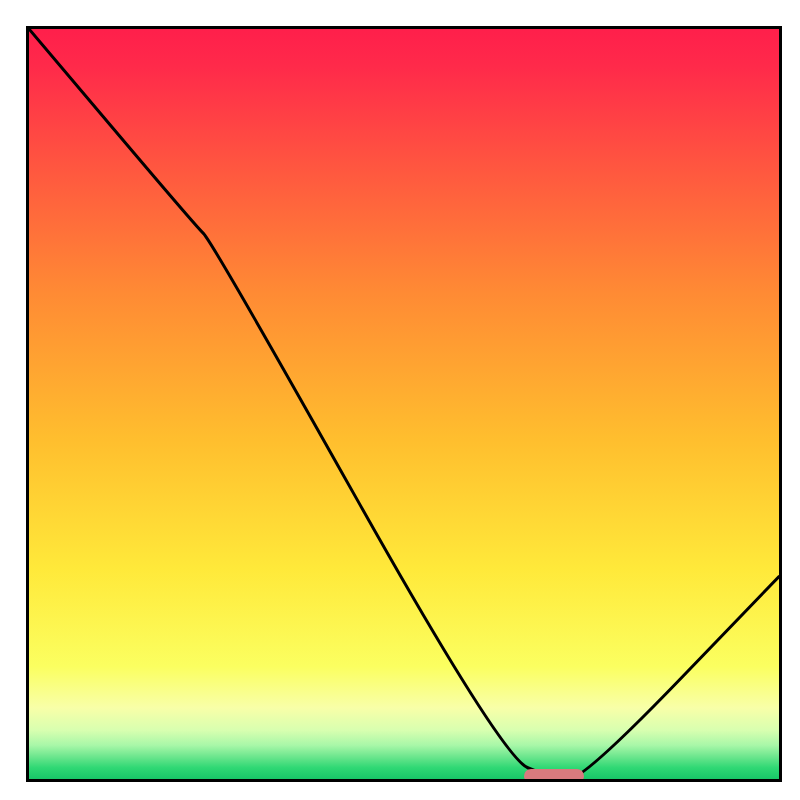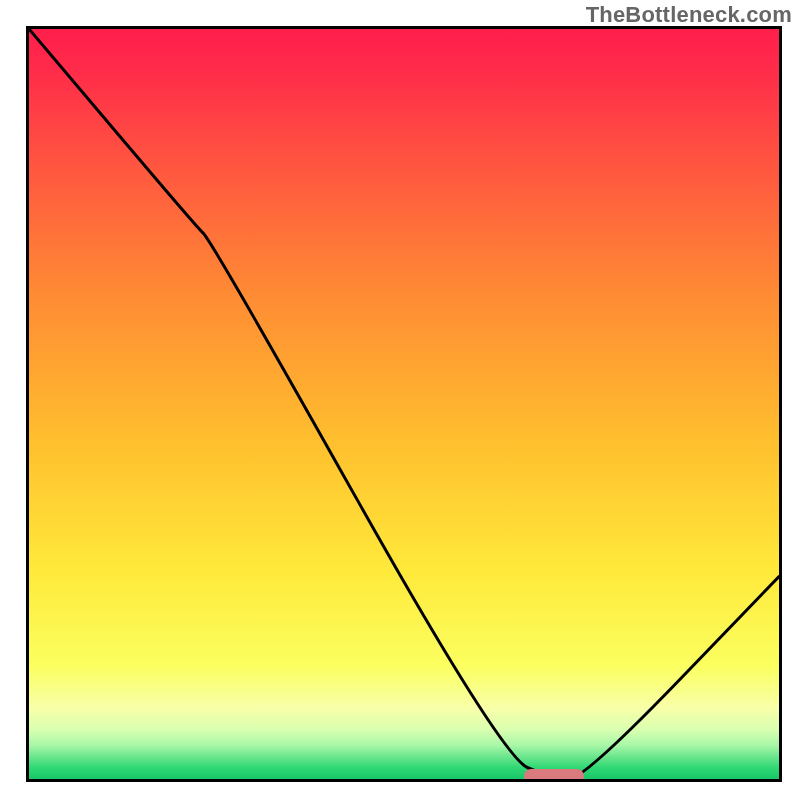--- a/index.html
+++ b/index.html
@@ -48,21 +48,20 @@
   }
   .marker {
     position: absolute;
     border-radius: 9999px;
   }
 </style>
 </head>
 <body>
 
 <div class="stage">
-  <div class="watermark">TheBottleneck.com</div>
 
   <div class="plot">
     <svg class="bg" viewBox="0 0 1000 1000" preserveAspectRatio="none">
       <defs>
         <linearGradient id="heat" x1="0" y1="0" x2="0" y2="1">
             <stop offset="0%" stop-color="#ff1f4b"></stop>
             <stop offset="5%" stop-color="#ff2a4a"></stop>
             <stop offset="18%" stop-color="#ff5540"></stop>
             <stop offset="35%" stop-color="#ff8a34"></stop>
             <stop offset="55.00000000000001%" stop-color="#ffbf2e"></stop>

